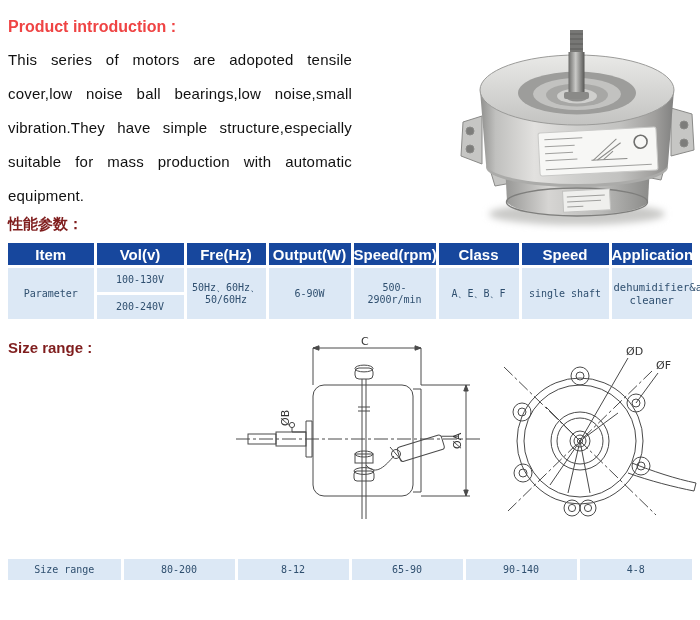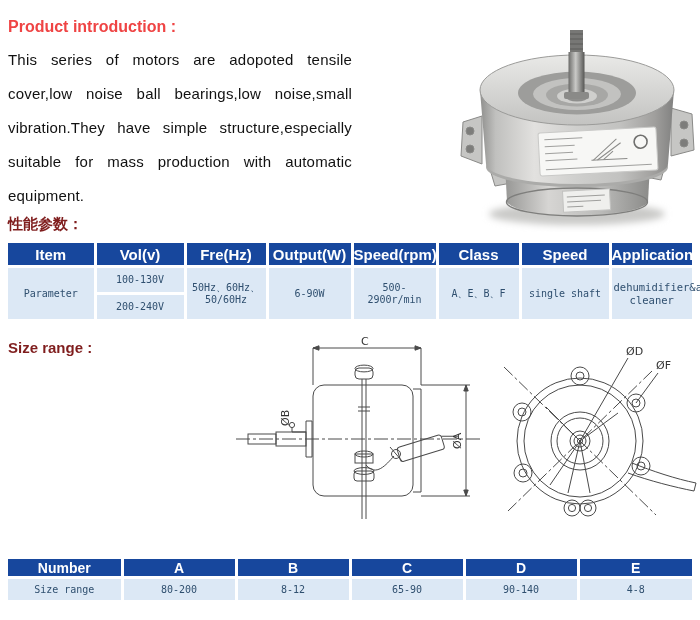--- a/index.html
+++ b/index.html
@@ -299,28 +299,20 @@
 <table class="blue" id="t2">
   <colgroup>
       <col>
       <col>
       <col>
       <col>
       <col>
       <col>
     </colgroup>
   <tbody>
-      <tr>
-    <th>Number</th>
-    <th>A</th>
-    <th>B</th>
-    <th>C</th>
-    <th>D</th>
-    <th>E</th>
-  </tr>
   <tr>
     <td>Size range</td>
     <td>80-200</td>
     <td>8-12</td>
     <td>65-90</td>
     <td>90-140</td>
     <td>4-8</td>
   </tr>
 </tbody>
   </table>

